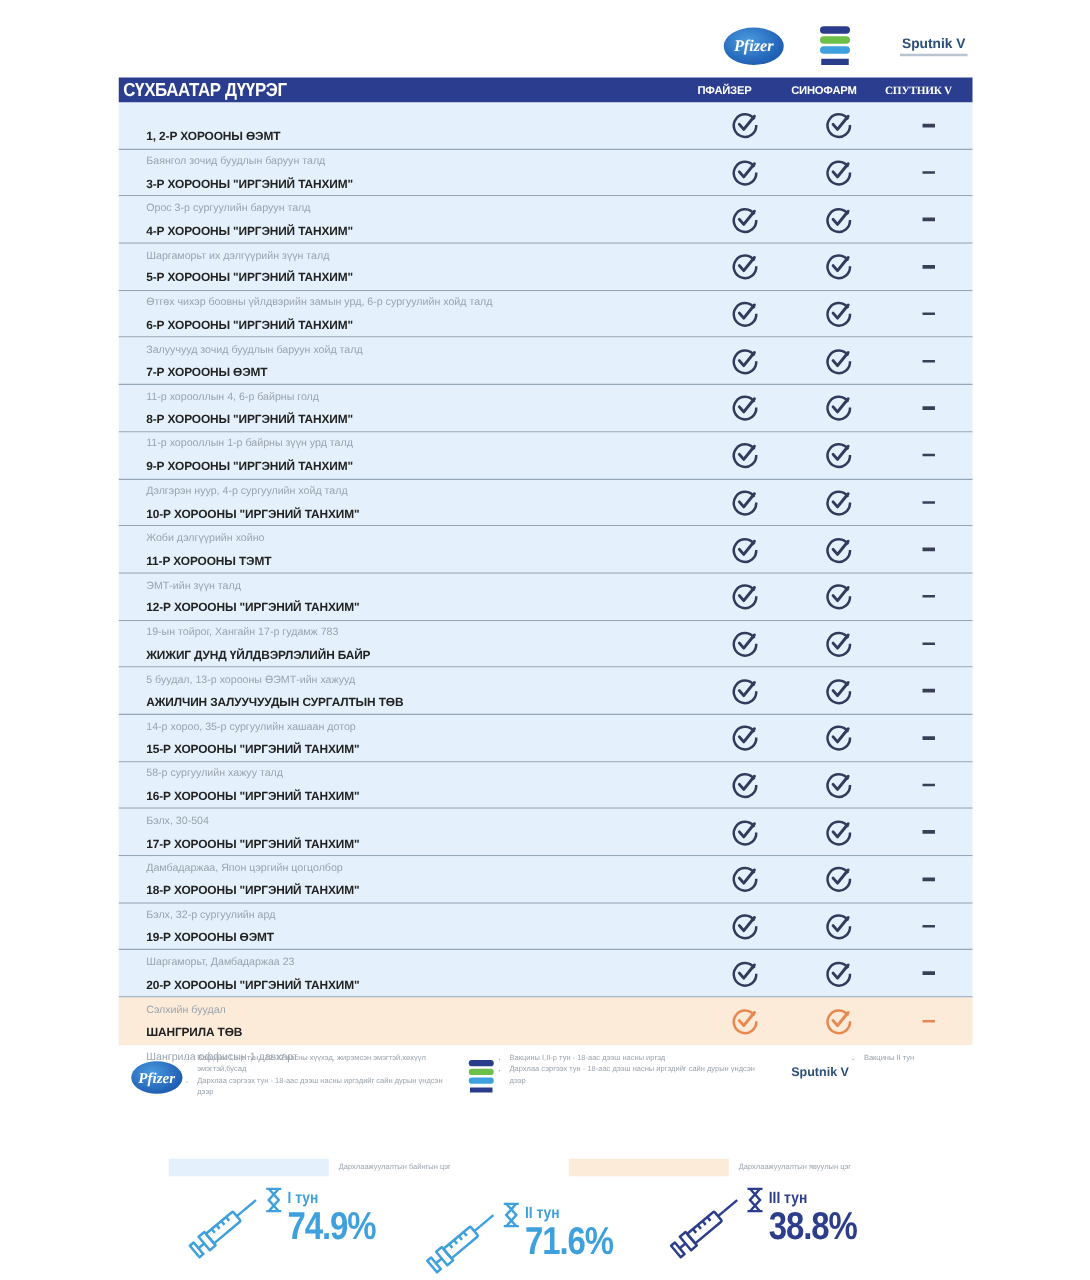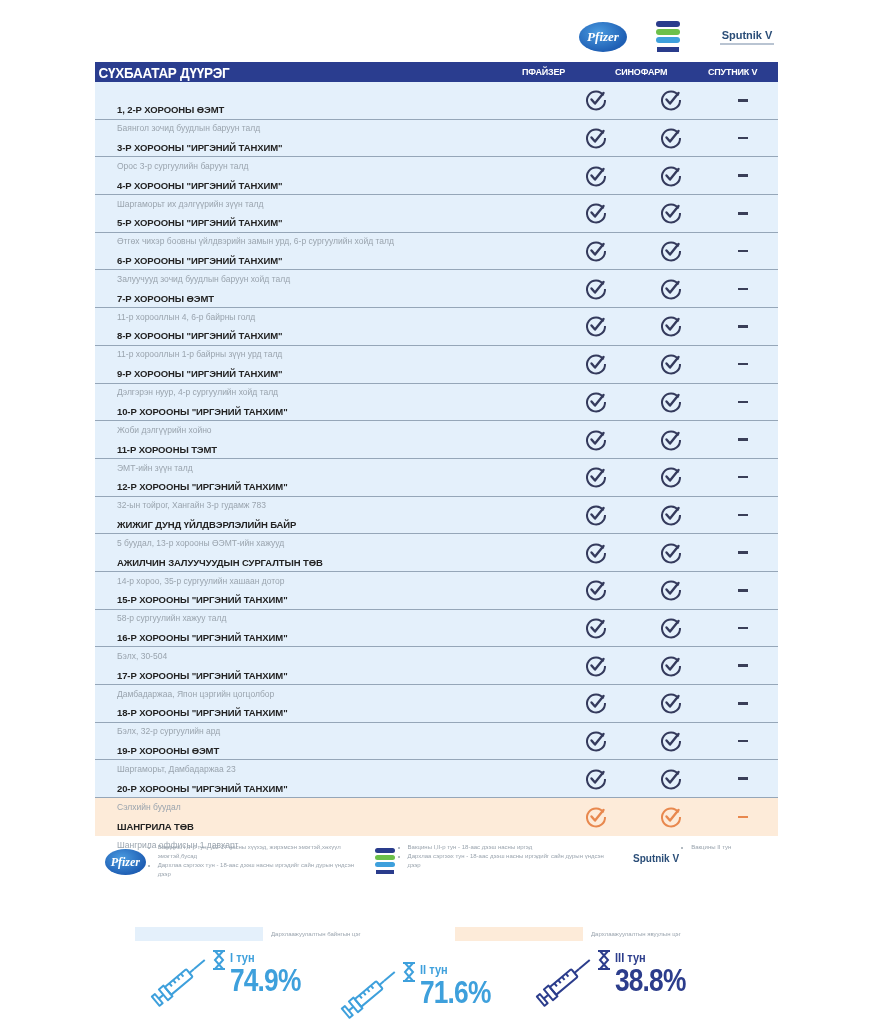--- a/index.html
+++ b/index.html
@@ -13,25 +13,25 @@
     background: radial-gradient(ellipse at 40% 35%, #4a9be0, #1f5fb4 70%);
     color: #fff; font-style: italic; font-weight: bold; font-size: 13px; font-family: "Liberation Serif", serif; }
   .logo-sino { left: 78px; top: 0; width: 30px; height: 44px; flex-direction: column; }
   .logo-sino .wave { width: 24px; height: 6px; border-radius: 3px; margin: 1px 0; }
   .logo-sino .txt { width: 22px; height: 5px; background: #2a3c8c; margin-top: 3px; }
   .logo-sputnik { left: 140px; top: 12px; width: 64px; height: 22px; flex-direction: column; }
   .logo-sputnik .name { font-size: 11px; font-weight: bold; color: #2b4e78; }
   .logo-sputnik .sub { width: 54px; height: 2px; background: #b9c4d2; margin-top: 2px; }
 
   .table { position: absolute; left: 95px; top: 62px; width: 683px; }
-  .thead { height: 20px; background: #2a3d8f; display: flex; align-items: center; color: #fff; gap: 18px; }
+  .thead { height: 20px; background: #2a3d8f; display: flex; align-items: center; color: #fff; }
   .thead .district { flex: 1; font-weight: bold; font-size: 15px; padding-left: 4px; letter-spacing: -0.3px;
     transform: scaleX(0.9); transform-origin: left; }
   .thead .col { width: 75px; font-size: 9px; font-weight: bold; letter-spacing: -0.2px; }
-  .thead .col.c3 { width: 70px; }
+  .thead .col.c3 { width: 70px; font-family: Liberation Serif, serif; }
   .row { height: 37.7px; box-sizing: border-box; display: flex; align-items: center; background: #e4f0fb;
     border-bottom: 1.5px solid #95a6b8; }
   .row.alt { background: #fdebd9; border-bottom: none; }
   .row .info { flex: 1; padding-left: 22px; display: flex; flex-direction: column; justify-content: center; margin-top: 37px; }
   .row .name { font-size: 9.5px; font-weight: bold; color: #222; letter-spacing: -0.1px; }
   .row .addr { font-size: 8.5px; color: #9aa4ae; margin-top: 8px; }
   .row .cell { width: 75px; display: flex; justify-content: center; align-items: center; }
   .row .cell.c3 { width: 70px; }
   .dash { width: 10px; height: 2.5px; background: #3a3f58; }
   .alt .dash { background: #e8884e; }
@@ -293,21 +293,21 @@
   <path d="M7.5 11.5 L11 15.5 L19.5 5" fill="none" stroke="#343a5c" stroke-width="2.4" stroke-linecap="round" stroke-linejoin="round"></path>
 </svg>
         </div>
     <div class="cell c3">
           <div class="dash"></div>
         </div>
       </div>
       <div class="row">
     <div class="info">
       <span class="name">12-Р ХОРООНЫ "ИРГЭНИЙ ТАНХИМ"</span>
-      <span class="addr">32-ын тойрог, Хангайн 3-р гудамж 783</span>
+      <span class="addr">19-ын тойрог, Хангайн 17-р гудамж 783</span>
     </div>
     <div class="cell ">
           <svg class="check" viewBox="0 0 24 24">
   <path d="M19.5 7.5 A9 9 0 1 0 21 12" fill="none" stroke="#343a5c" stroke-width="2"></path>
   <path d="M7.5 11.5 L11 15.5 L19.5 5" fill="none" stroke="#343a5c" stroke-width="2.4" stroke-linecap="round" stroke-linejoin="round"></path>
 </svg>
         </div>
     <div class="cell ">
           <svg class="check" viewBox="0 0 24 24">
   <path d="M19.5 7.5 A9 9 0 1 0 21 12" fill="none" stroke="#343a5c" stroke-width="2"></path>

